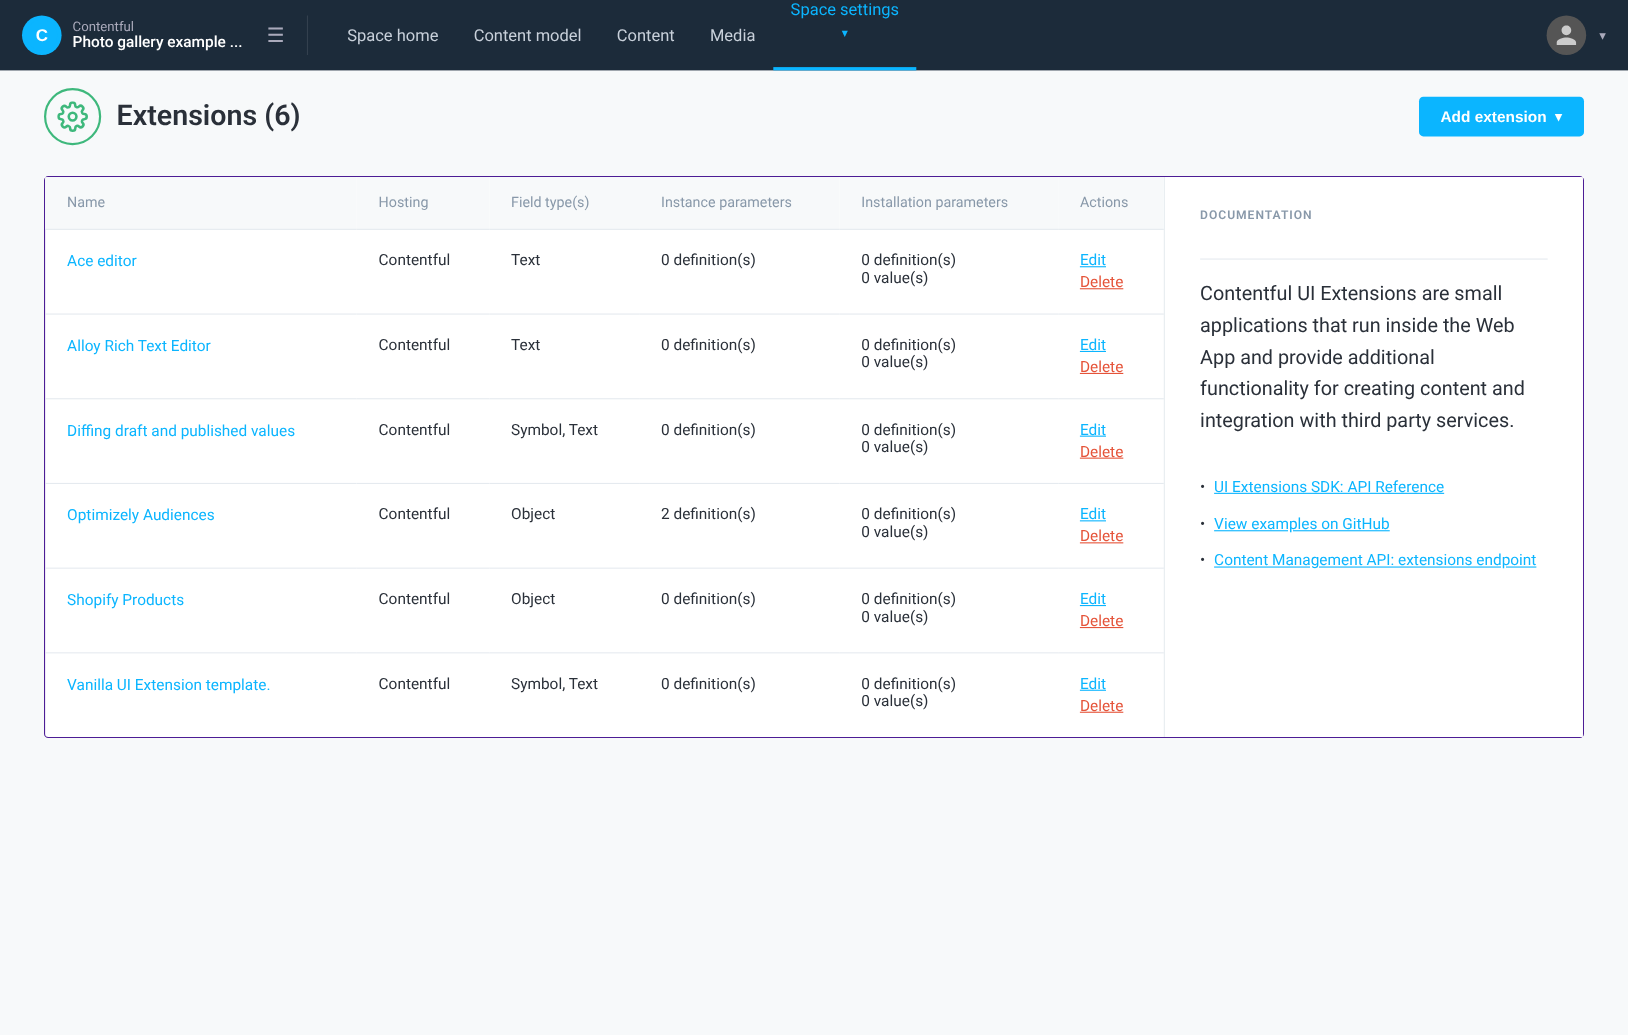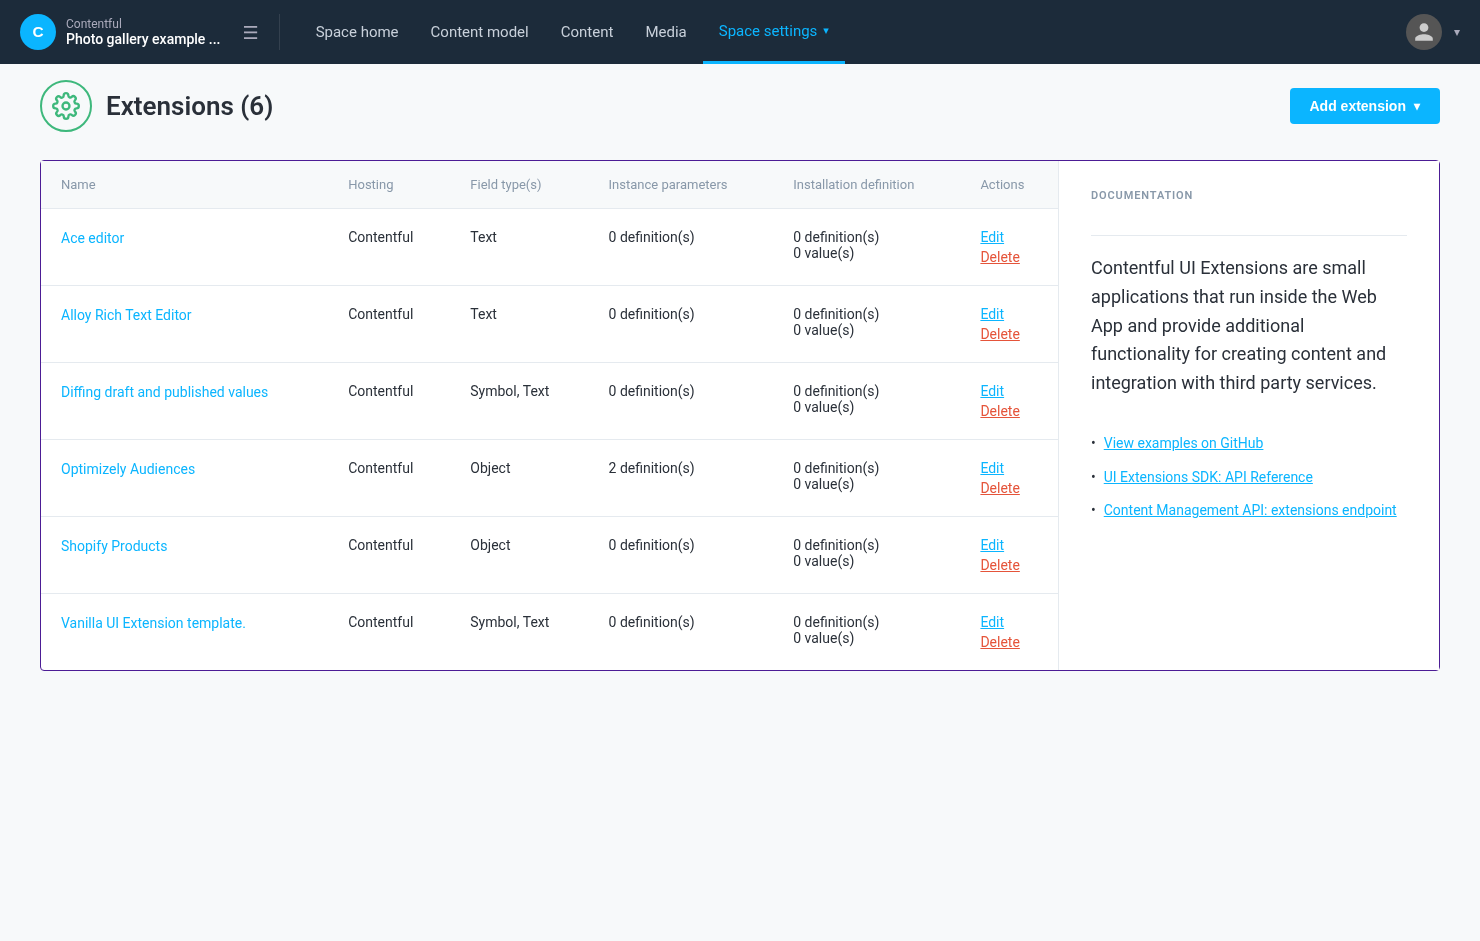--- a/index.html
+++ b/index.html
@@ -49,20 +49,21 @@
       height: 100%;
       display: flex;
       align-items: center;
       font-size: 15px;
       cursor: pointer;
       transition: color 0.15s;
     }
     .nav-link.active {
       color: #0bb5ff;
       border-bottom: 3px solid #0bb5ff;
+      flex-direction: column;
     }
     .nav-link-settings {
       display: flex;
       align-items: center;
       gap: 6px;
       color: #0bb5ff;
     }
     .nav-link-settings .chevron { font-size: 11px; }
     .topnav-right {
       display: flex;
@@ -294,21 +295,21 @@
   <div class="main-layout">
 
     <div class="table-section">
       <table class="ext-table">
         <thead>
           <tr>
             <th>Name</th>
             <th>Hosting</th>
             <th>Field type(s)</th>
             <th>Instance parameters</th>
-            <th>Installation definition</th>
+            <th>Installation parameters</th>
             <th>Actions</th>
           </tr>
         </thead>
         <tbody id="table-body">
         <tr>
     <td>
       <a class="ext-name-link">Ace editor</a>
     </td>
     <td>Contentful</td>
     <td>Text</td>
@@ -405,24 +406,24 @@
           </tbody>
       </table>
     </div>
 
     <div class="sidebar-section">
       <div class="doc-title">DOCUMENTATION</div>
       <hr class="doc-divider">
       <p class="doc-body">Contentful UI Extensions are small applications that run inside the Web App and provide additional functionality for creating content and integration with third party services.</p>
       <ul class="doc-links" id="doc-links">
           <li>
-            <a class="doc-link" href="#">View examples on GitHub</a>
+            <a class="doc-link" href="#">UI Extensions SDK: API Reference</a>
           </li>
           <li>
-            <a class="doc-link" href="#">UI Extensions SDK: API Reference</a>
+            <a class="doc-link" href="#">View examples on GitHub</a>
           </li>
           <li>
             <a class="doc-link" href="#">Content Management API: extensions endpoint</a>
           </li>
         </ul>
     </div>
   </div>
 </div>
 
 </body></html>

